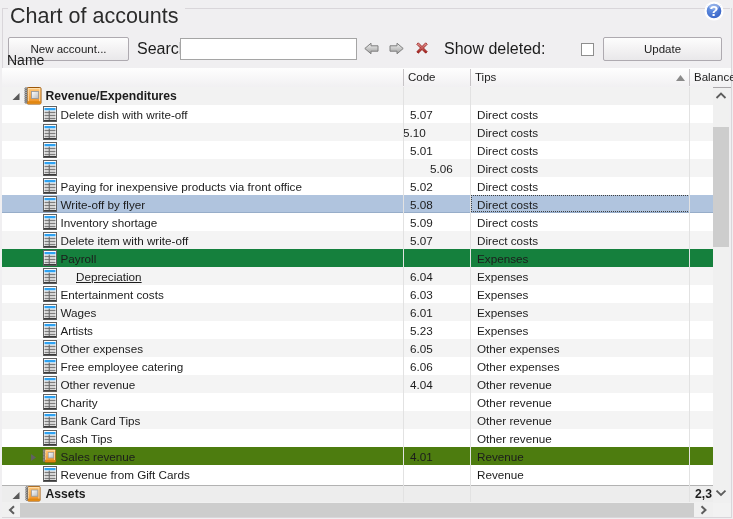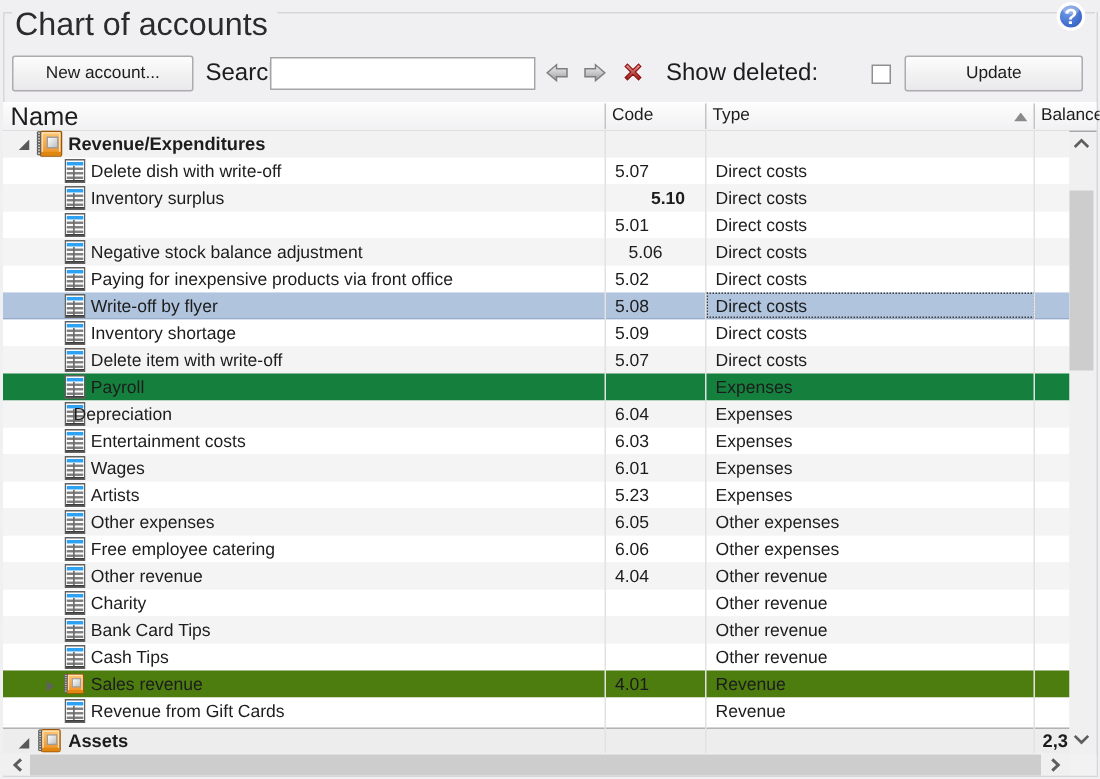--- a/index.html
+++ b/index.html
@@ -62,23 +62,23 @@
 <svg class="abs" style="left:389px;top:42px;" width="15" height="13" viewBox="0 0 15 13">
 <path d="M14.2 6.5 L8 1.2 L8 3.8 L1 3.8 L1 9.2 L8 9.2 L8 11.8 Z" fill="url(#arrgrad)" stroke="#7e7e7e" stroke-width="1"></path>
 </svg>
 <svg class="abs" style="left:415px;top:41px;" width="14" height="14" viewBox="0 0 14 14">
 <path d="M1.8 3.3 L3.3 1.8 L7 5.5 L10.7 1.8 L12.2 3.3 L8.5 7 L12.2 10.7 L10.7 12.2 L7 8.5 L3.3 12.2 L1.8 10.7 L5.5 7 Z" fill="url(#xgrad)" stroke="#8e1410" stroke-width="0.8"></path>
 </svg>
 <div class="abs txt12" style="left:444px;top:40px;">Show deleted:</div>
 <div class="abs" style="left:581px;top:43px;width:11px;height:11px;background:#fff;border:1px solid #8e8e8e;"></div>
 <div class="btn" style="left:603px;top:37px;width:117px;height:22px;">Update</div>
 <div class="abs" style="left:2px;top:68px;width:729px;height:19px;background:linear-gradient(#fefefe,#f1f0f2);border-bottom:1px solid #aaa7aa;"></div>
-<div class="abs txt12" style="left:7px;top:68px;line-height:19px;font-size:17px;">Name</div>
+<div class="abs txt12" style="left:7px;top:51px;line-height:19px;font-size:14px;">Name</div>
 <div class="abs txt12" style="left:408px;top:68px;line-height:19px;font-size:11.5px;">Code</div>
-<div class="abs txt12" style="left:475px;top:68px;line-height:19px;font-size:11.5px;">Type</div>
+<div class="abs txt12" style="left:475px;top:68px;line-height:19px;font-size:11.5px;">Tips</div>
 <div class="abs txt12" style="left:694px;top:68px;line-height:19px;font-size:11.5px;">Balance</div>
 <div class="abs" style="left:403px;top:69px;width:1px;height:17px;background:#c6c3c6;"></div>
 <div class="abs" style="left:470px;top:69px;width:1px;height:17px;background:#c6c3c6;"></div>
 <div class="abs" style="left:689px;top:69px;width:1px;height:17px;background:#c6c3c6;"></div>
 <svg class="abs" style="left:676px;top:75px;" width="9" height="6" viewBox="0 0 9 6">
 <path d="M4.5 0 L9 6 L0 6 Z" fill="#8a8a8a"></path>
   </svg>
 <div class="row" style="top:87px;background:#f2f2f2;">
     <svg class="abs" style="left:10px;top:5.5px;" width="7.5" height="7.5" viewBox="0 0 8 8">
       <path d="M8 0 L8 8 L0 8 Z" fill="#595959"></path>
@@ -118,22 +118,21 @@
 <div class="row" style="top:123px;background:#f4f4f4;">
     <div class="abs" style="left:41px;top:1px;"><svg width="14" height="16" viewBox="0 0 14 16">
 <rect x="0.5" y="0.5" width="13" height="15" fill="#fbfbfb" stroke="#616161"></rect>
 <rect x="1.5" y="2" width="11" height="2.3" fill="#2da2f2"></rect>
 <rect x="1.5" y="5.7" width="11" height="1.6" fill="#7d7d7d"></rect>
 <rect x="1.5" y="8.7" width="11" height="1.6" fill="#7d7d7d"></rect>
 <rect x="1.5" y="11.7" width="11" height="1.6" fill="#7d7d7d"></rect>
 <rect x="5.7" y="4.6" width="1.1" height="9.9" fill="#6c6c6c"></rect>
 <rect x="1" y="14" width="12" height="1.2" fill="#3c3c3c"></rect>
 </svg></div>
-    <div class="cellname" style="left:58.5px;">Inventory surplus</div>
-    <div class="cellname" style="left:432px;font-weight:bold;">5.10</div>
+    <div class="cellname" style="left:401px;">5.10</div>
     <div class="cellname" style="left:475px;">Direct costs</div>
   </div>
 <div class="row" style="top:141px;background:#ffffff;">
     <div class="abs" style="left:41px;top:1px;"><svg width="14" height="16" viewBox="0 0 14 16">
 <rect x="0.5" y="0.5" width="13" height="15" fill="#fbfbfb" stroke="#616161"></rect>
 <rect x="1.5" y="2" width="11" height="2.3" fill="#2da2f2"></rect>
 <rect x="1.5" y="5.7" width="11" height="1.6" fill="#7d7d7d"></rect>
 <rect x="1.5" y="8.7" width="11" height="1.6" fill="#7d7d7d"></rect>
 <rect x="1.5" y="11.7" width="11" height="1.6" fill="#7d7d7d"></rect>
 <rect x="5.7" y="4.6" width="1.1" height="9.9" fill="#6c6c6c"></rect>
@@ -145,22 +144,21 @@
 <div class="row" style="top:159px;background:#f4f4f4;">
     <div class="abs" style="left:41px;top:1px;"><svg width="14" height="16" viewBox="0 0 14 16">
 <rect x="0.5" y="0.5" width="13" height="15" fill="#fbfbfb" stroke="#616161"></rect>
 <rect x="1.5" y="2" width="11" height="2.3" fill="#2da2f2"></rect>
 <rect x="1.5" y="5.7" width="11" height="1.6" fill="#7d7d7d"></rect>
 <rect x="1.5" y="8.7" width="11" height="1.6" fill="#7d7d7d"></rect>
 <rect x="1.5" y="11.7" width="11" height="1.6" fill="#7d7d7d"></rect>
 <rect x="5.7" y="4.6" width="1.1" height="9.9" fill="#6c6c6c"></rect>
 <rect x="1" y="14" width="12" height="1.2" fill="#3c3c3c"></rect>
 </svg></div>
-    <div class="cellname" style="left:58.5px;">Negative stock balance adjustment</div>
-    <div class="cellname" style="left:417px;">5.06</div>
+    <div class="cellname" style="left:428px;">5.06</div>
     <div class="cellname" style="left:475px;">Direct costs</div>
   </div>
 <div class="row" style="top:177px;background:#ffffff;">
     <div class="abs" style="left:41px;top:1px;"><svg width="14" height="16" viewBox="0 0 14 16">
 <rect x="0.5" y="0.5" width="13" height="15" fill="#fbfbfb" stroke="#616161"></rect>
 <rect x="1.5" y="2" width="11" height="2.3" fill="#2da2f2"></rect>
 <rect x="1.5" y="5.7" width="11" height="1.6" fill="#7d7d7d"></rect>
 <rect x="1.5" y="8.7" width="11" height="1.6" fill="#7d7d7d"></rect>
 <rect x="1.5" y="11.7" width="11" height="1.6" fill="#7d7d7d"></rect>
 <rect x="5.7" y="4.6" width="1.1" height="9.9" fill="#6c6c6c"></rect>
@@ -230,21 +228,21 @@
 <div class="row" style="top:267px;background:#f4f4f4;">
     <div class="abs" style="left:41px;top:1px;"><svg width="14" height="16" viewBox="0 0 14 16">
 <rect x="0.5" y="0.5" width="13" height="15" fill="#fbfbfb" stroke="#616161"></rect>
 <rect x="1.5" y="2" width="11" height="2.3" fill="#2da2f2"></rect>
 <rect x="1.5" y="5.7" width="11" height="1.6" fill="#7d7d7d"></rect>
 <rect x="1.5" y="8.7" width="11" height="1.6" fill="#7d7d7d"></rect>
 <rect x="1.5" y="11.7" width="11" height="1.6" fill="#7d7d7d"></rect>
 <rect x="5.7" y="4.6" width="1.1" height="9.9" fill="#6c6c6c"></rect>
 <rect x="1" y="14" width="12" height="1.2" fill="#3c3c3c"></rect>
 </svg></div>
-    <div class="cellname" style="left:47px;">Depreciation</div>
+    <div class="cellname" style="left:74px;text-decoration:underline;">Depreciation</div>
     <div class="cellname" style="left:408px;">6.04</div>
     <div class="cellname" style="left:475px;">Expenses</div>
   </div>
 <div class="row" style="top:285px;background:#ffffff;">
     <div class="abs" style="left:41px;top:1px;"><svg width="14" height="16" viewBox="0 0 14 16">
 <rect x="0.5" y="0.5" width="13" height="15" fill="#fbfbfb" stroke="#616161"></rect>
 <rect x="1.5" y="2" width="11" height="2.3" fill="#2da2f2"></rect>
 <rect x="1.5" y="5.7" width="11" height="1.6" fill="#7d7d7d"></rect>
 <rect x="1.5" y="8.7" width="11" height="1.6" fill="#7d7d7d"></rect>
 <rect x="1.5" y="11.7" width="11" height="1.6" fill="#7d7d7d"></rect>

